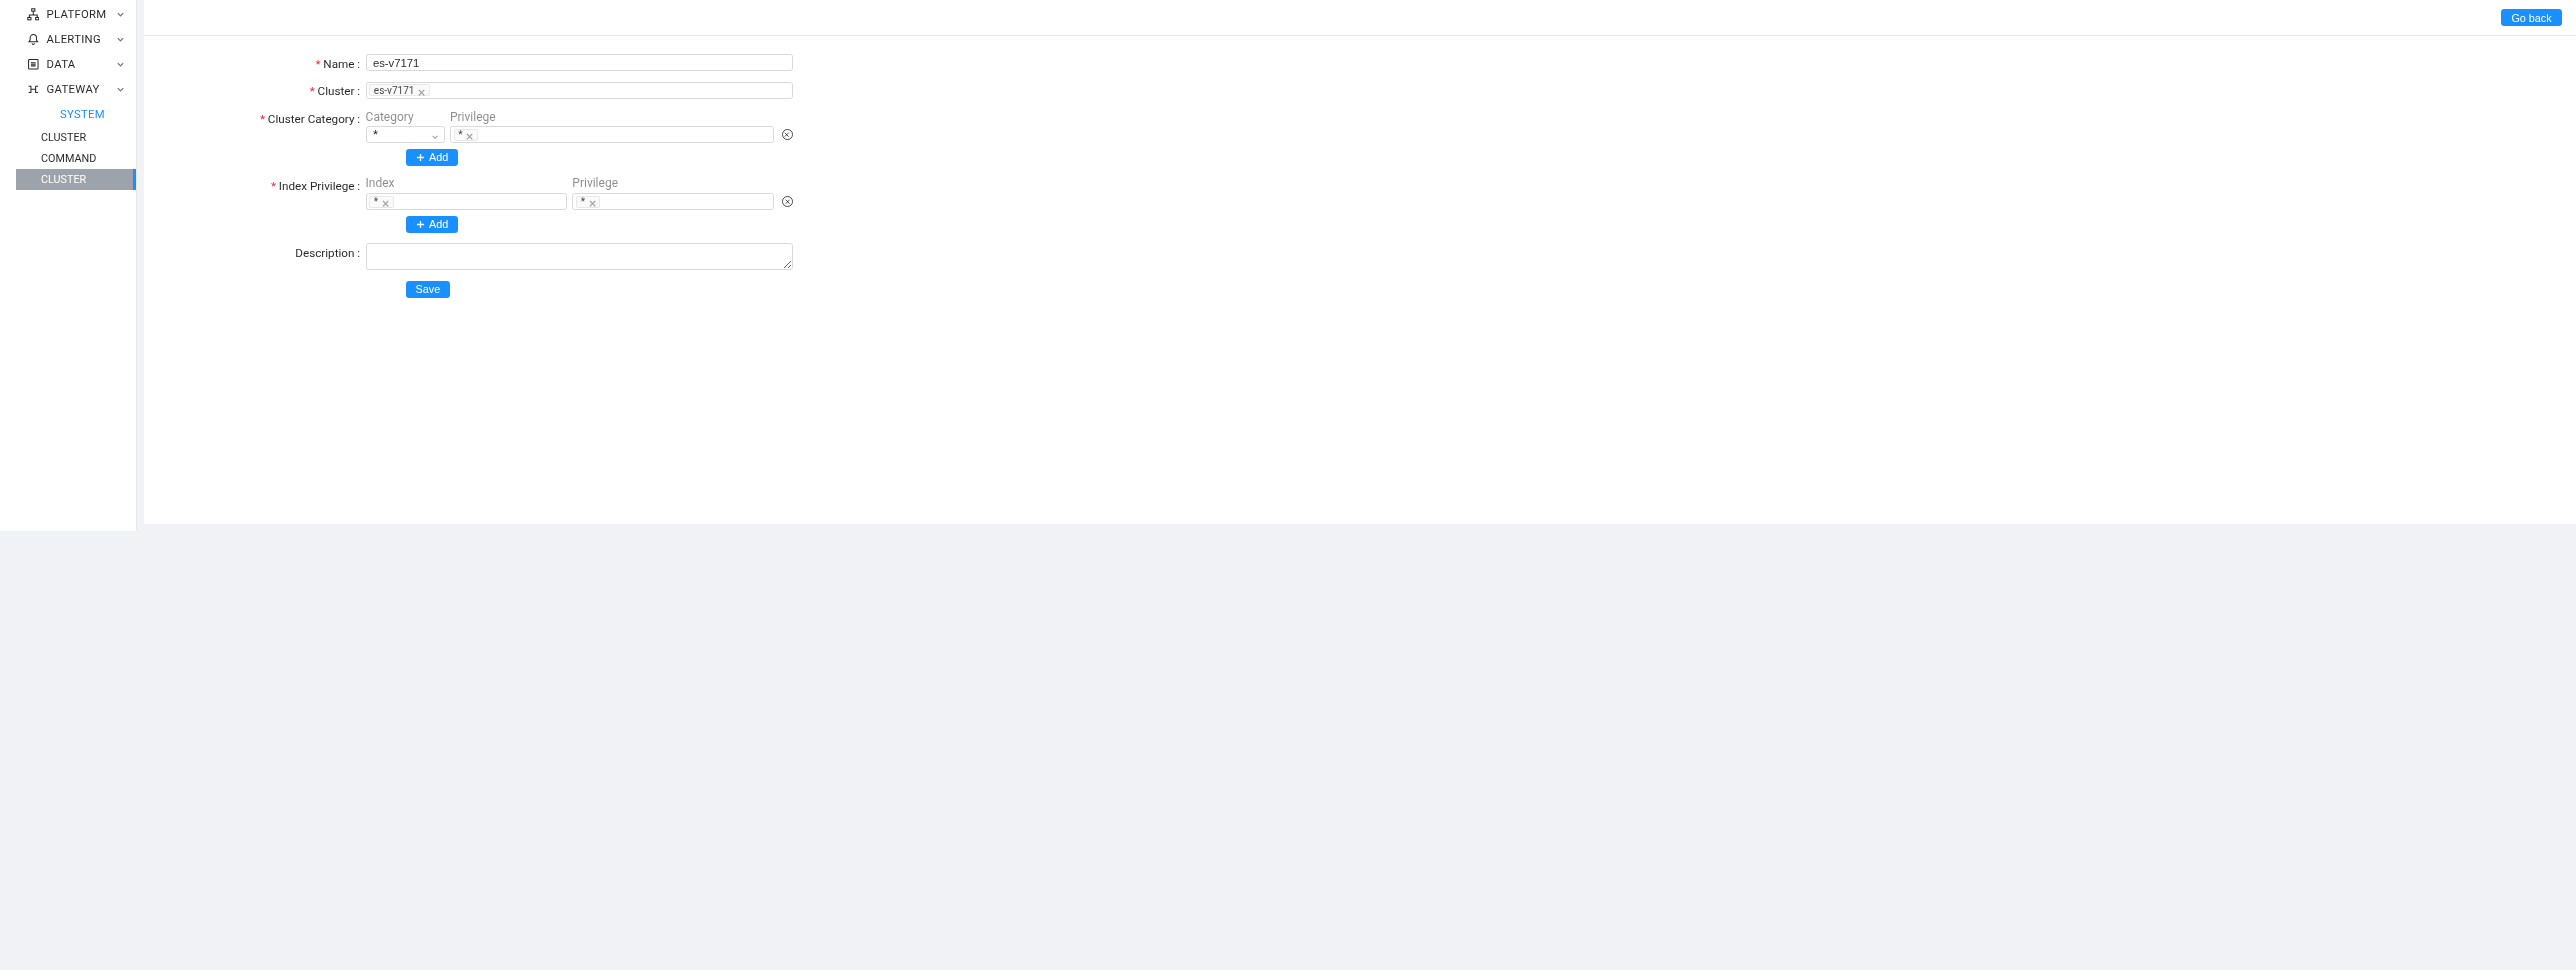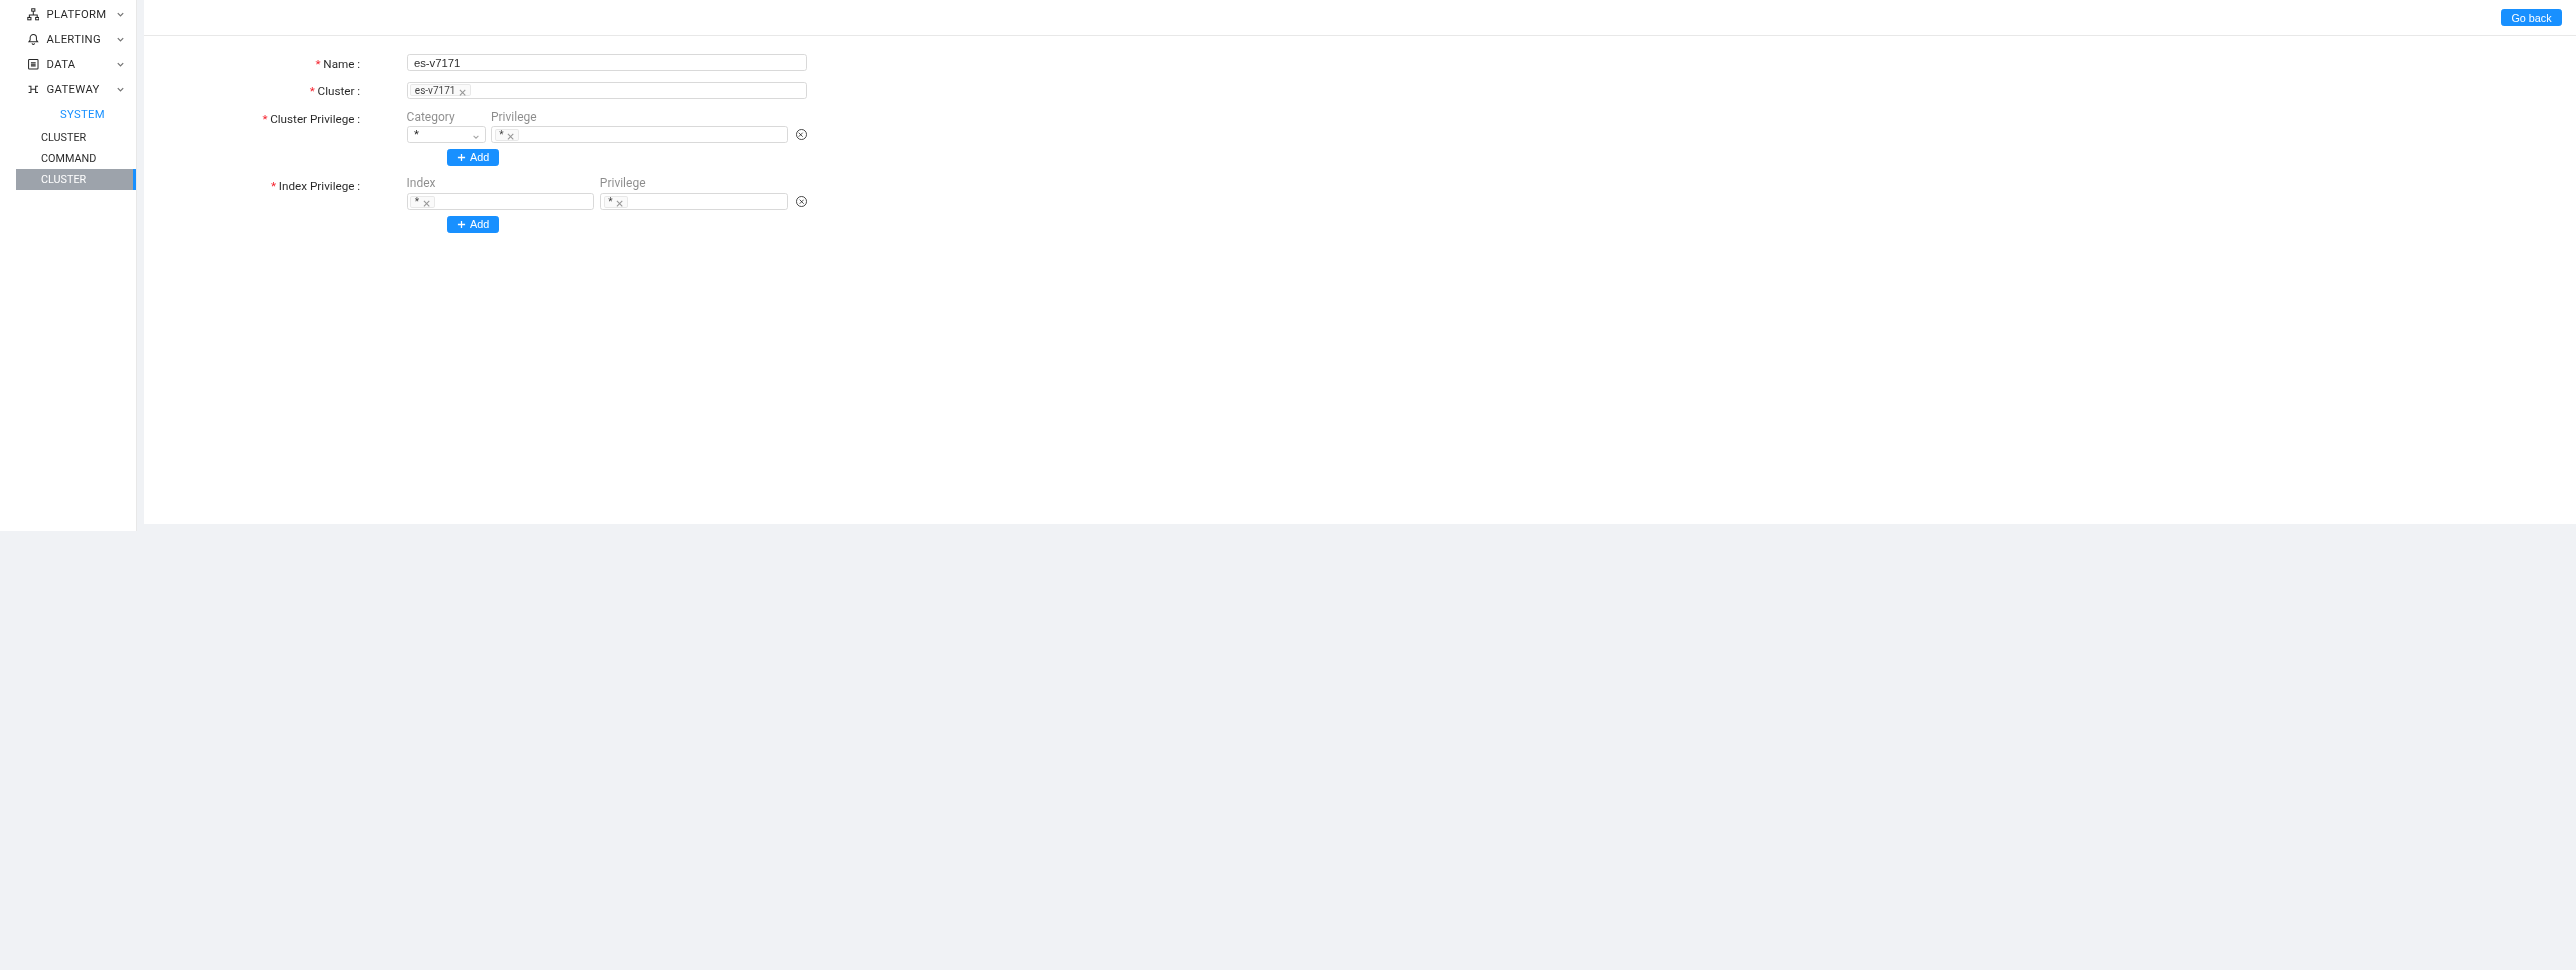--- a/index.html
+++ b/index.html
@@ -123,21 +123,20 @@
   .btn-primary .plus {
     margin-right: 4.5px;
     display:inline-flex;
   }
 
   
   .form-row {
     display: flex;
     align-items: flex-start;
     margin-bottom: 10.8px;
-    gap: 41px;
   }
   .form-label-col {
     width: 135px;
     text-align: right;
     padding-right: 5.4px;
     padding-top: 2.7px;
     font-size: 11.7px;
     color: rgba(0,0,0,0.85);
     flex-shrink: 0;
   }
@@ -350,21 +349,21 @@
                     <path d="M1 1l6 6M7 1L1 7"></path>
                   </svg>
               </span>
             </span>
           </div>
         </div>
       </div>
 
       <div class="form-row">
         <div class="form-label-col">
-          <span class="req">*</span><span>Cluster Privilege</span><span> :</span>
+          <span class="req">*</span><span>Cluster Category</span><span> :</span>
         </div>
         <div class="form-control-col wide-field">
           <div style="display:flex; gap:5.4px;">
             <div style="width:79px;">
               <div class="sub-label">Category</div>
             </div>
             <div style="flex:1;">
               <div class="sub-label">Privilege</div>
             </div>
           </div>
@@ -461,17 +460,28 @@
                 <svg width="9" height="9" viewBox="0 0 10 10" stroke="currentColor" stroke-width="1.4">
                     <path d="M5 1v8M1 5h8"></path>
                   </svg>
               </span>
               <span>Add</span>
             </button>
           </div>
         </div>
       </div>
 
+      <div class="form-row">
+        <div class="form-label-col">
+          <span>Description</span><span> :</span>
+        </div>
+        <div class="form-control-col wide-field">
+          <textarea class="textarea" style=""></textarea>
+          <div class="save-row">
+            <button class="btn btn-primary">Save</button>
+          </div>
+        </div>
+      </div>
 
     </div>
   </div>
 </main>
 
 
 </body></html>

